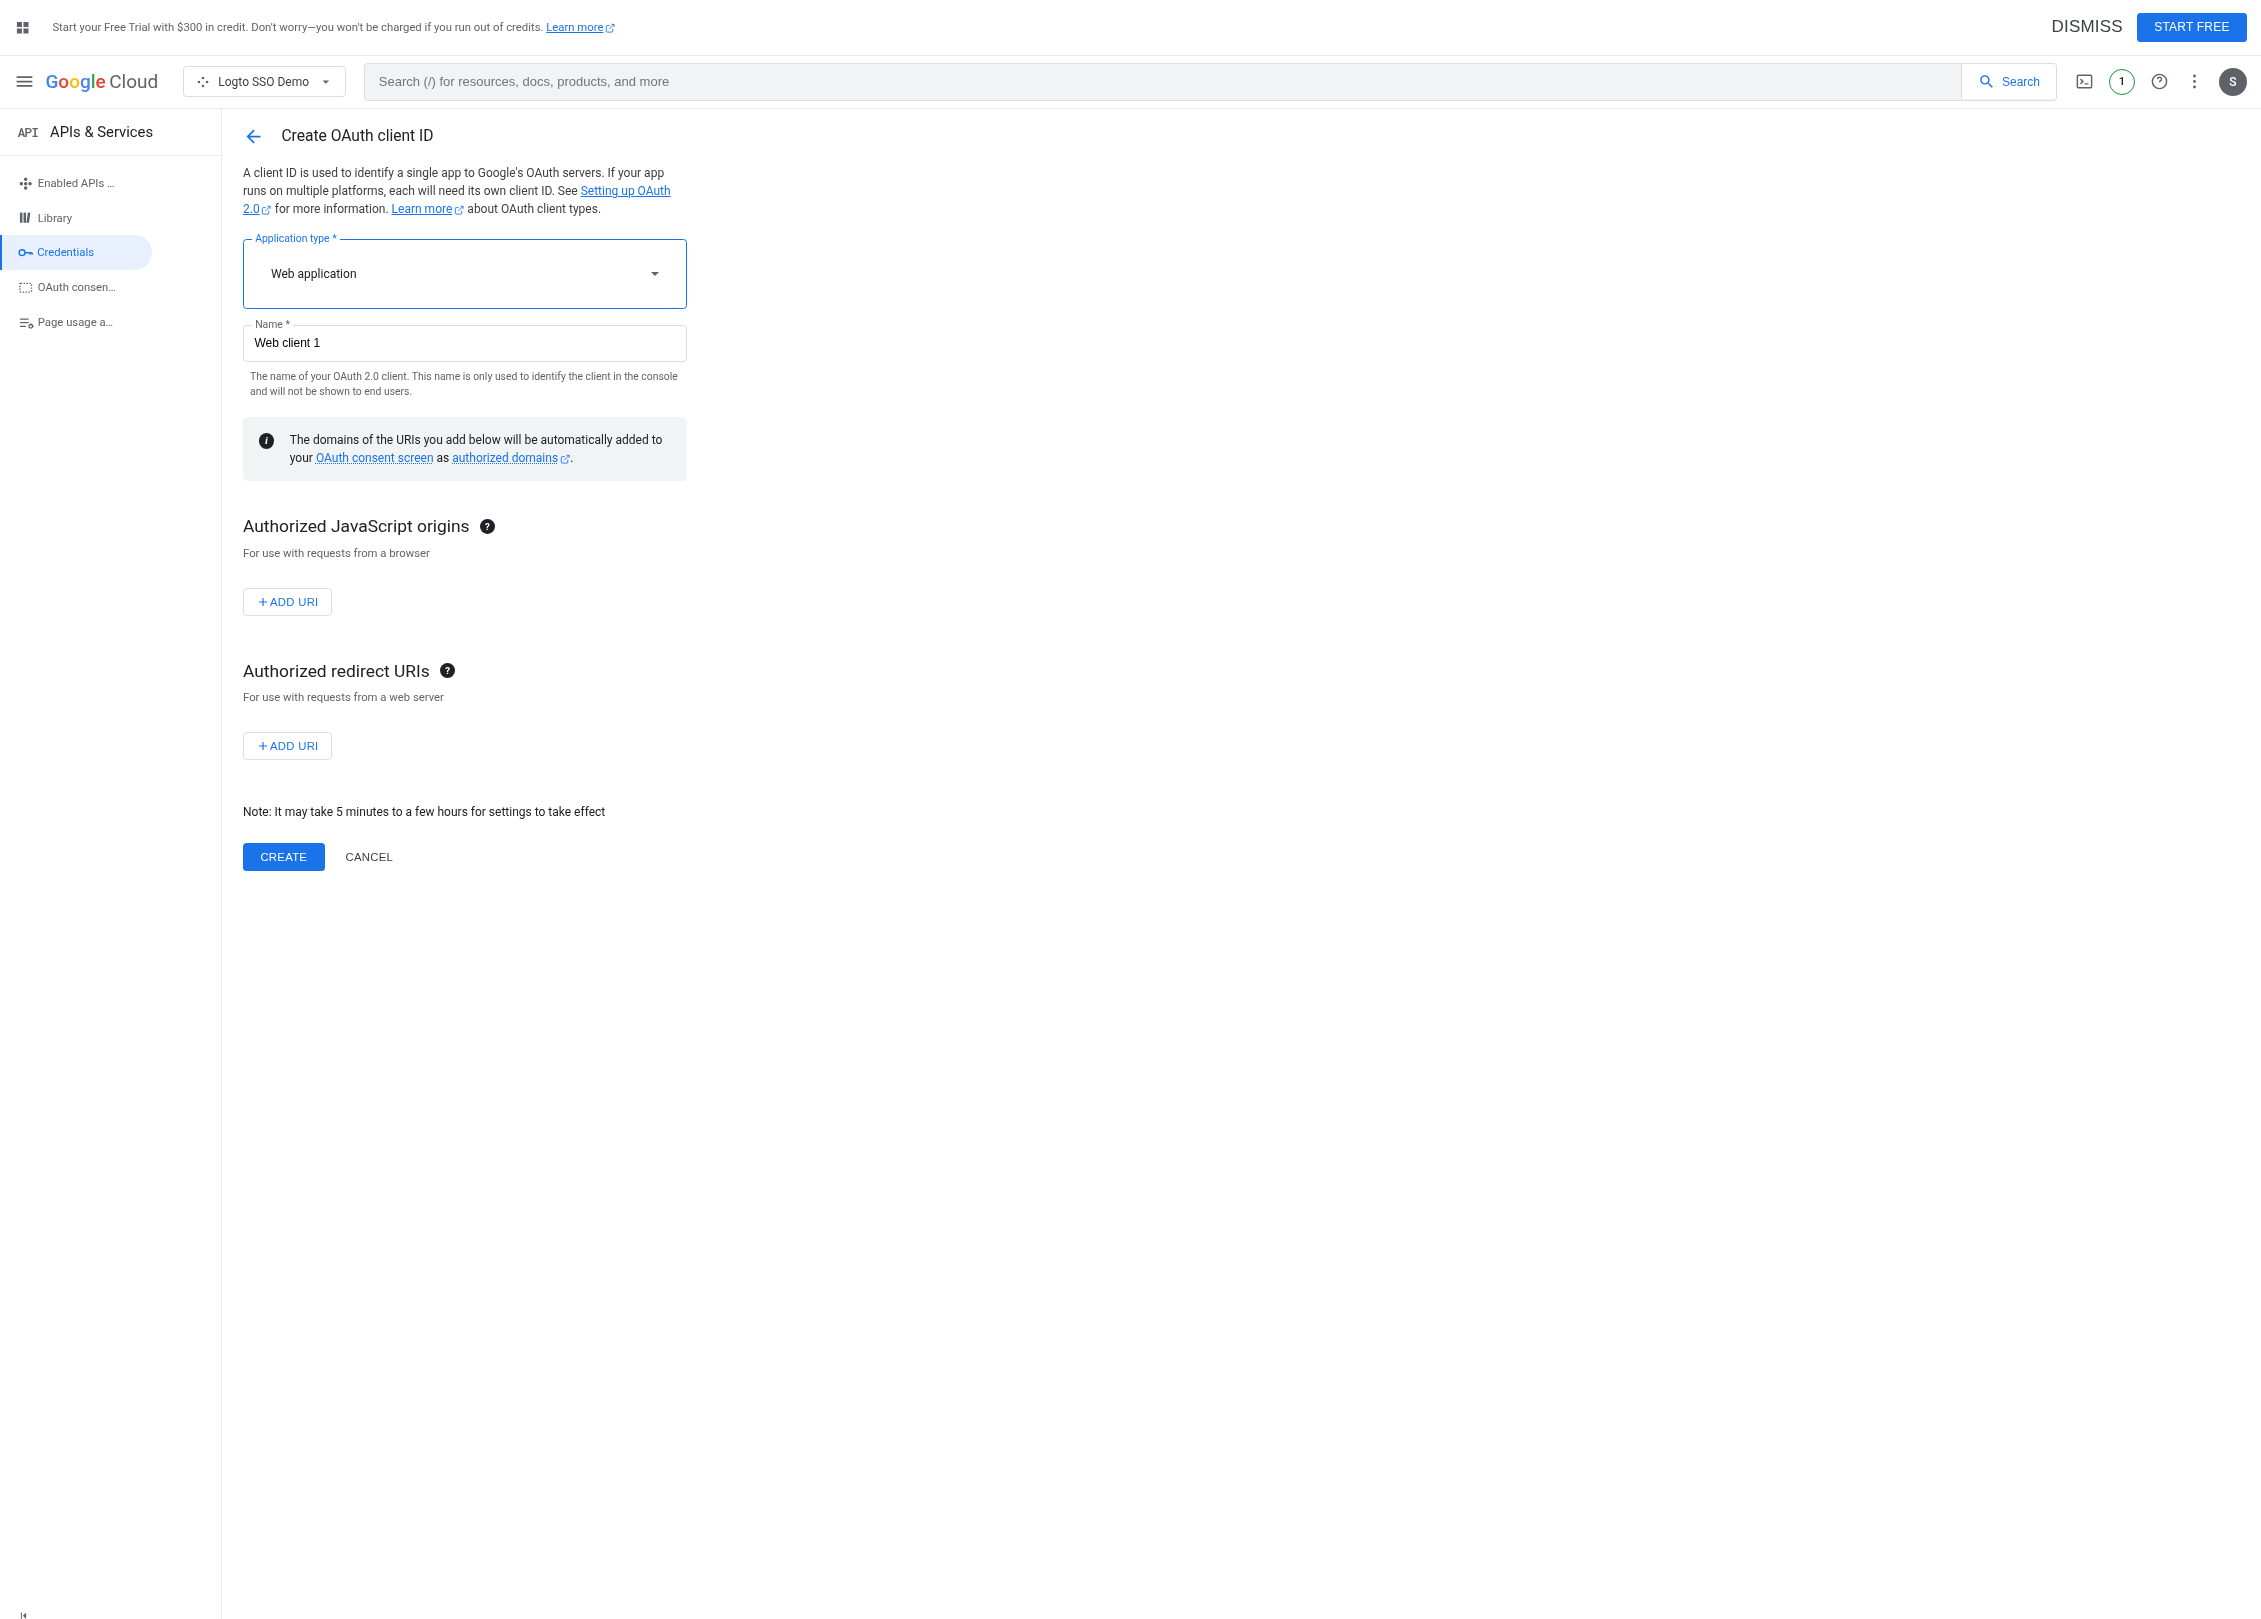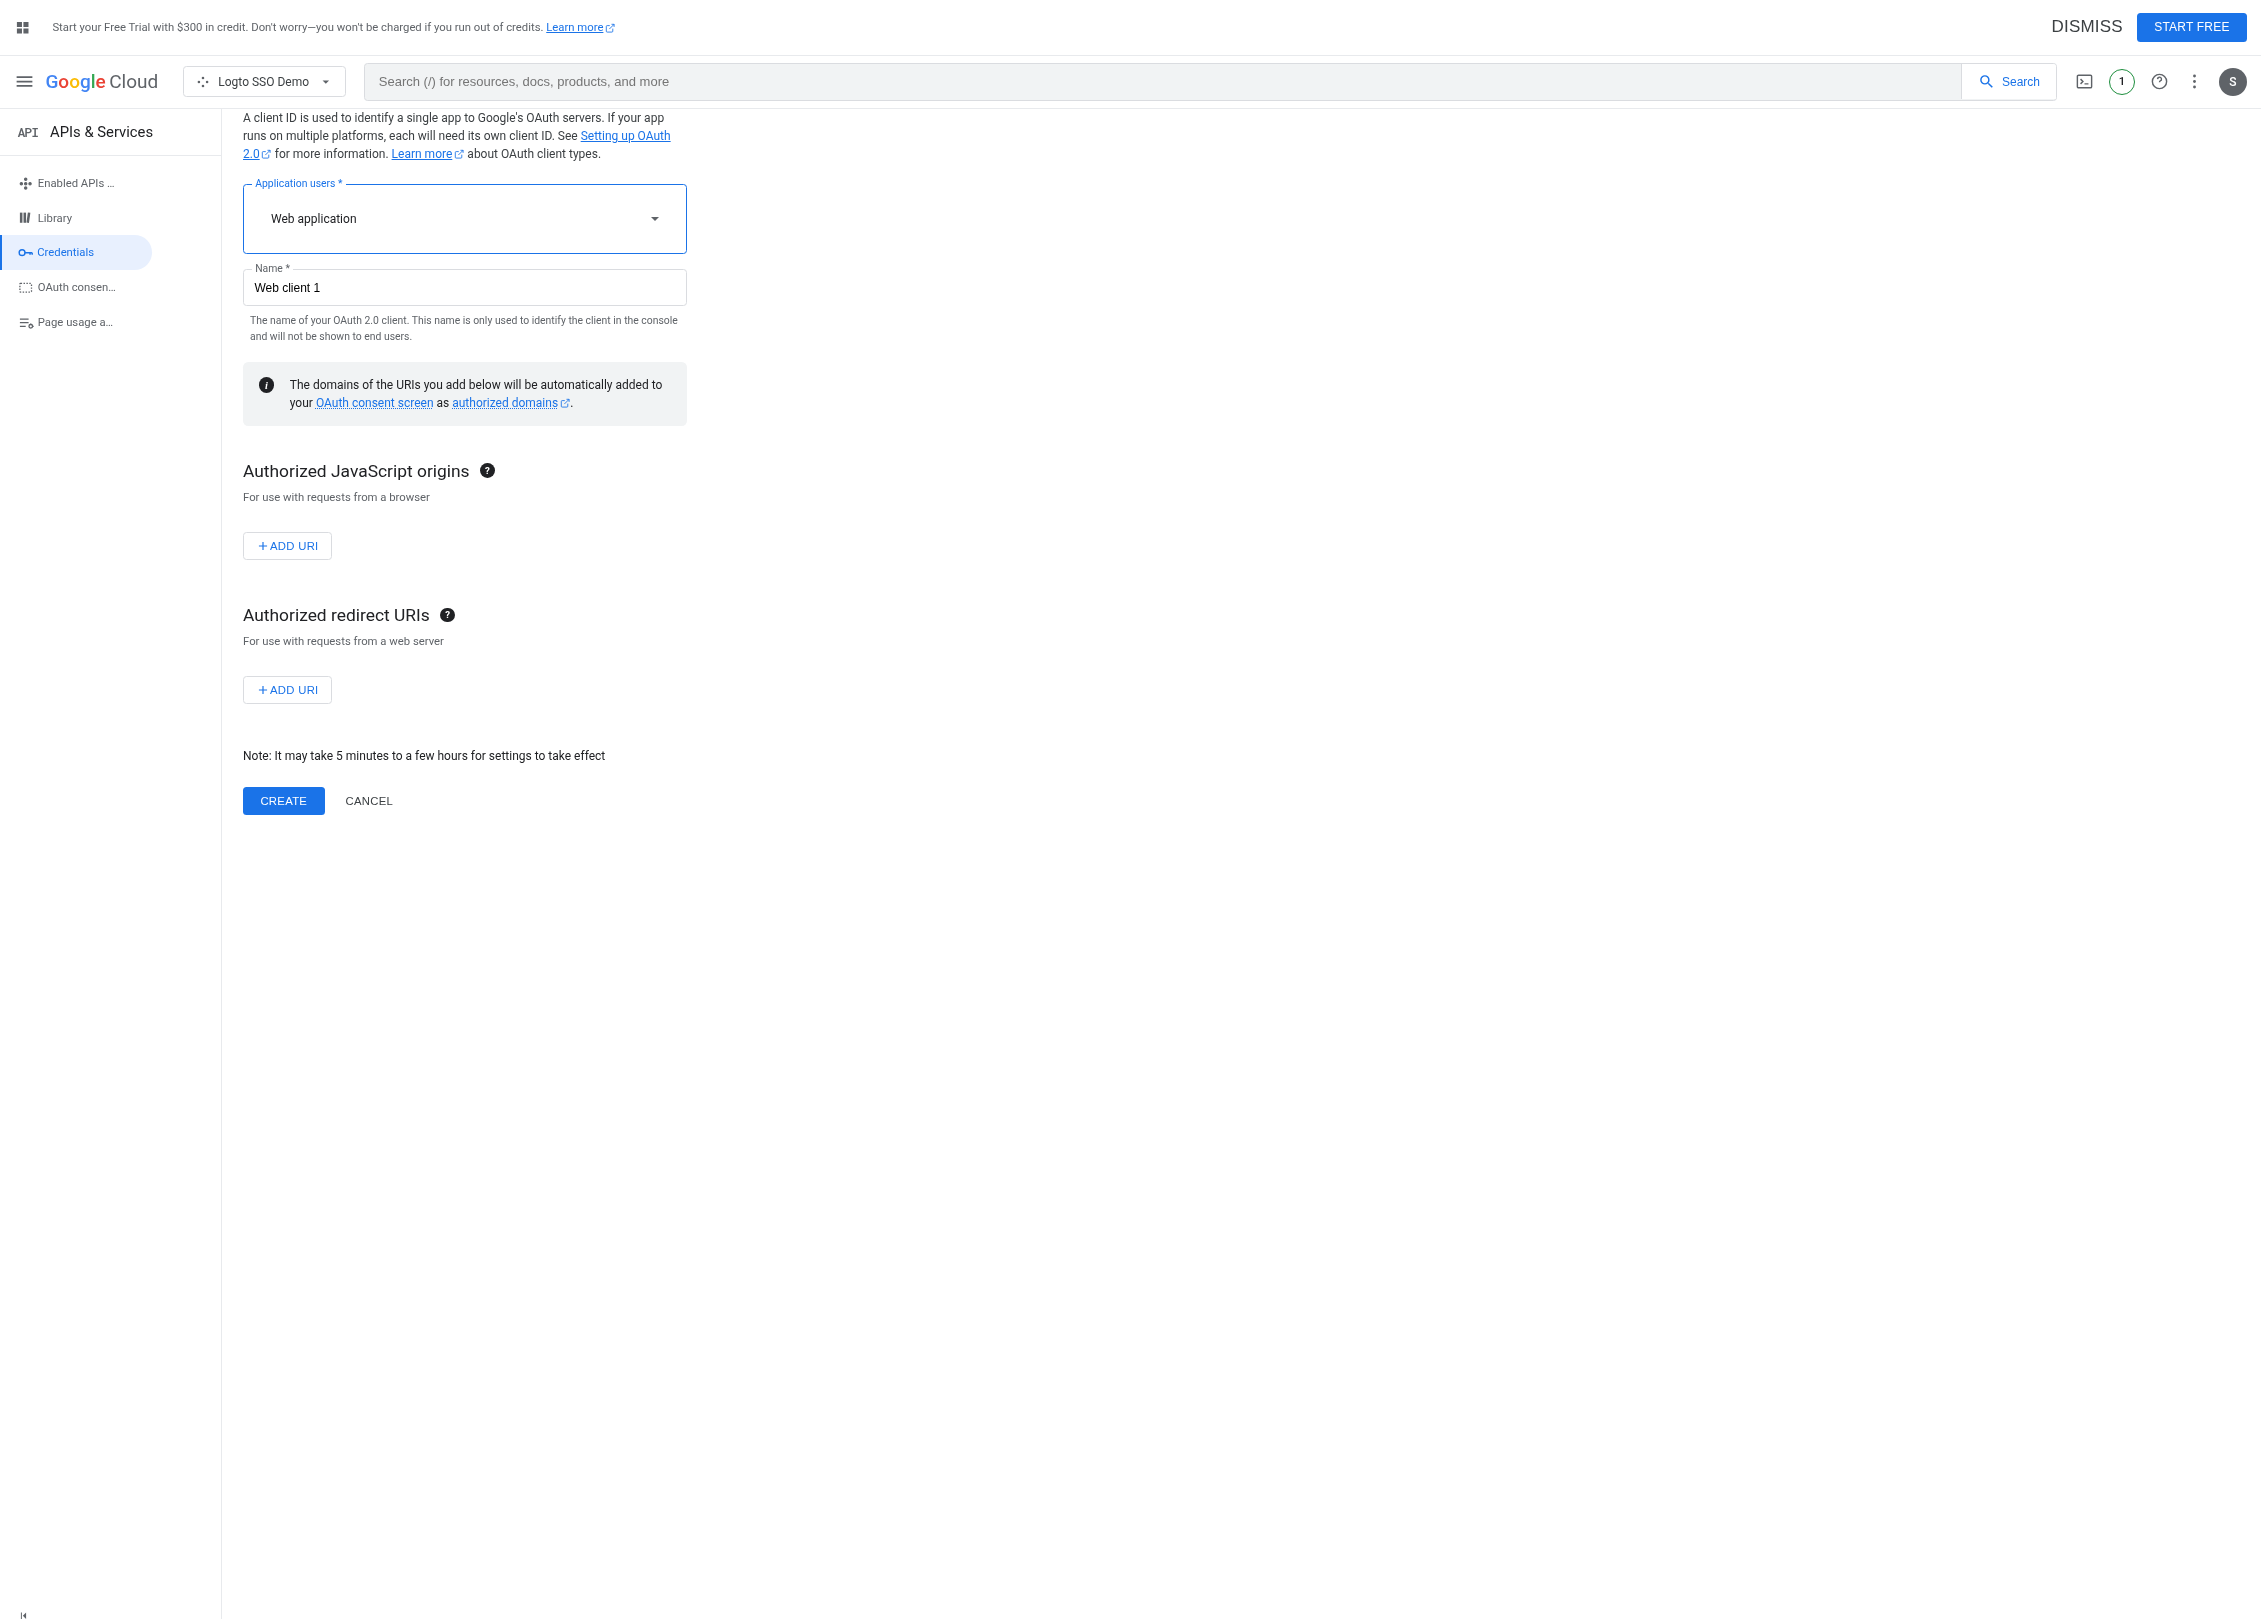--- a/index.html
+++ b/index.html
@@ -215,32 +215,38 @@
       </div>
     </div>
     <div class="sidebar-collapse">
       <svg viewBox="0 0 24 24" width="15.6" height="15.6" fill="currentColor">
           <path d="M14 7l-5 5 5 5V7zM6 7v10h1.5V7H6z"></path>
         </svg>
     </div>
   </div>
 
   <div class="content">
+    <div class="content-header">
+      <svg class="back-arrow" viewBox="0 0 24 24" fill="currentColor">
+          <path d="M20 11H7.83l5.59-5.59L12 4l-8 8 8 8 1.41-1.41L7.83 13H20v-2z"></path>
+        </svg>
+      <span class="page-title">Create OAuth client ID</span>
+    </div>
 
     <div class="content-body">
       <p class="intro-text">
         <span>A client ID is used to identify a single app to Google's OAuth servers. If your app runs on multiple platforms, each will need its own client ID. See </span><a href="#" class="intro-link"><span>Setting up OAuth 2.0</span><svg class="ext-link-icon" viewBox="0 0 24 24" fill="none" stroke="#1a73e8" stroke-width="2">
               <path d="M18 13v6a2 2 0 0 1-2 2H5a2 2 0 0 1-2-2V8a2 2 0 0 1 2-2h6M15 3h6v6M10 14L21 3"></path>
             </svg></a><span> for more information. </span><a href="#" class="intro-link"><span>Learn more</span><svg class="ext-link-icon" viewBox="0 0 24 24" fill="none" stroke="#1a73e8" stroke-width="2">
               <path d="M18 13v6a2 2 0 0 1-2 2H5a2 2 0 0 1-2-2V8a2 2 0 0 1 2-2h6M15 3h6v6M10 14L21 3"></path>
             </svg></a><span> about OAuth client types.</span>
       </p>
 
       <div class="form-field">
-        <span class="field-label">Application users *</span>
+        <span class="field-label">Application type *</span>
         <div class="select-field">
           <span>Web application</span>
           <span class="select-arrow"></span>
         </div>
       </div>
 
       <div class="form-field" style="margin-top:15.6px;">
         <span class="field-label plain">Name *</span>
         <input class="text-field" value="Web client 1" style="">
       </div>

